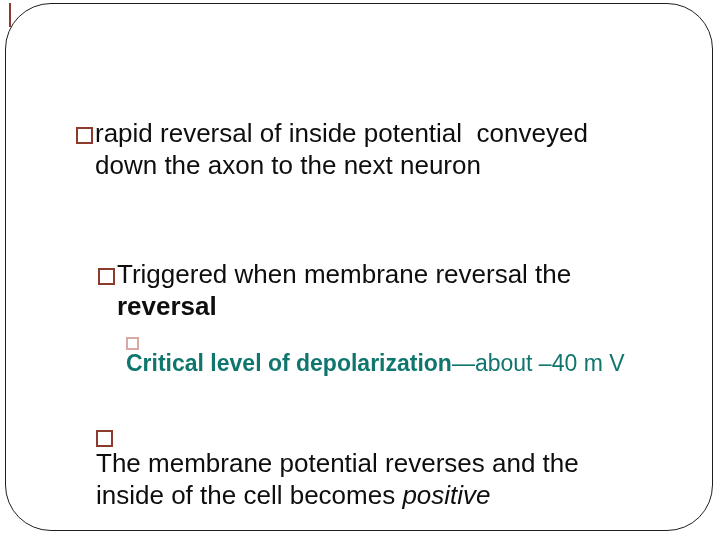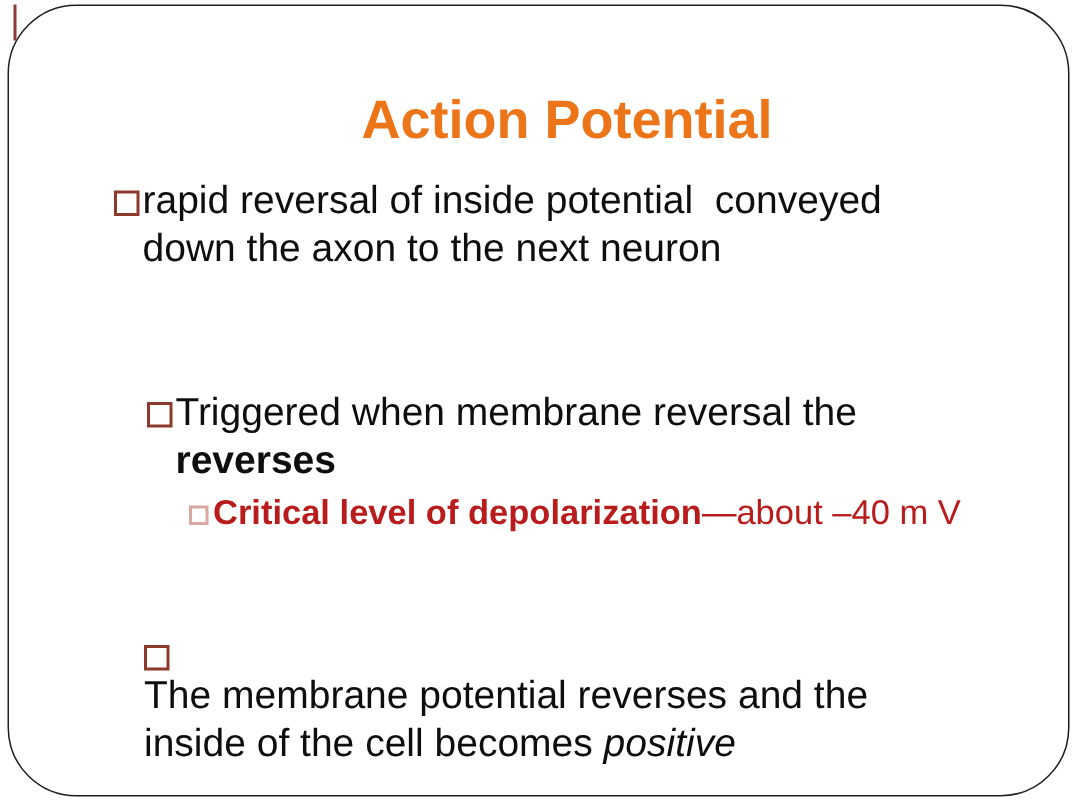--- a/index.html
+++ b/index.html
@@ -77,31 +77,30 @@
   .b4 { left: 96px;  top: 420px; flex-direction: column; }  .b4 .txt { width: 535px; }
   .run-bold { font-weight: bold; }
   .run-italic { font-style: italic; }
 </style>
 </head>
 <body>
 
 <div class="slide">
   <div class="frame" style="border-color: rgb(30, 30, 30);"></div>
   <div class="accent-tick" style="background: rgb(138, 58, 48);"></div>
-  <div class="title" style="color: rgb(237, 117, 25);">Action Potential</div>
   <div id="bullets">
       <div class="bullet-item level1 b1" style="color: rgb(14, 14, 14);">
         <span class="sq" style="border-color: rgb(139, 58, 43);"></span>
         <div class="txt"><span>rapid reversal of inside potential  conveyed down the axon to the next neuron</span></div>
       </div>
       <div class="bullet-item level1 b2" style="color: rgb(14, 14, 14);">
         <span class="sq" style="border-color: rgb(139, 58, 43);"></span>
-        <div class="txt"><span>Triggered when membrane reversal the </span><span class="run-bold">reverses</span></div>
+        <div class="txt"><span>Triggered when membrane reversal the </span><span class="run-bold">reversal</span></div>
       </div>
-      <div class="bullet-item level2 b3" style="color: #b91c1c;">
+      <div class="bullet-item level2 b3" style="color: #0f766e; flex-direction: column;">
         <span class="sq" style="border-color: rgb(217, 168, 162);"></span>
         <div class="txt"><span class="run-bold">Critical level of depolarization</span><span>—about –40 m V</span></div>
       </div>
       <div class="bullet-item level1 b4" style="color: rgb(14, 14, 14);">
         <span class="sq" style="border-color: rgb(139, 58, 43);"></span>
         <div class="txt"><span>The membrane potential reverses and the inside of the cell becomes </span><span class="run-italic">positive</span></div>
       </div>
     </div>
 </div>
 

